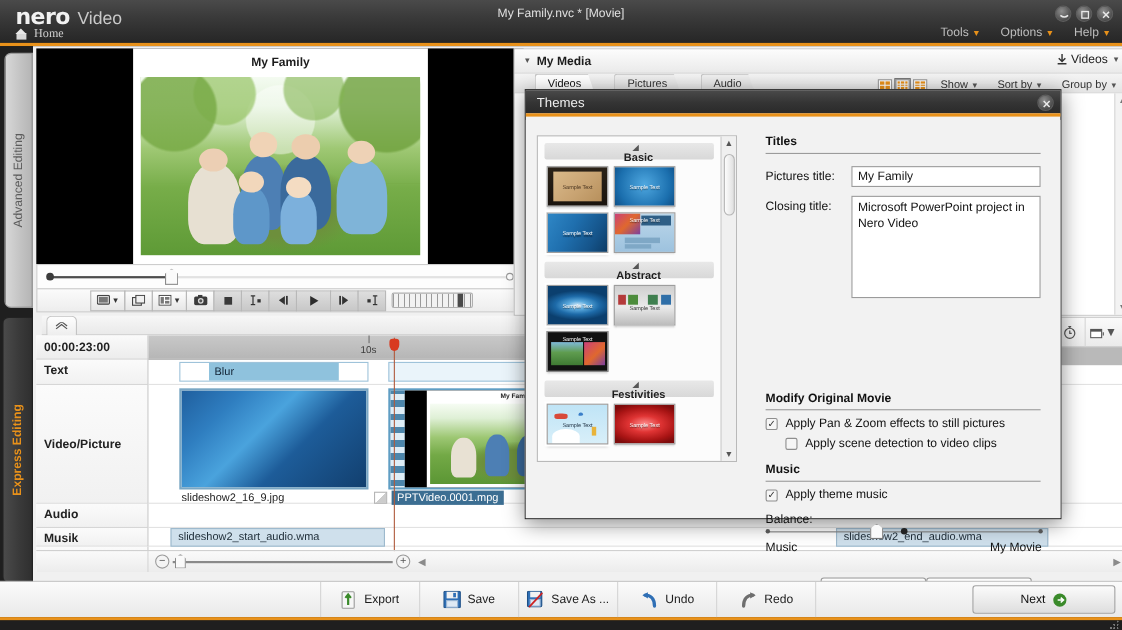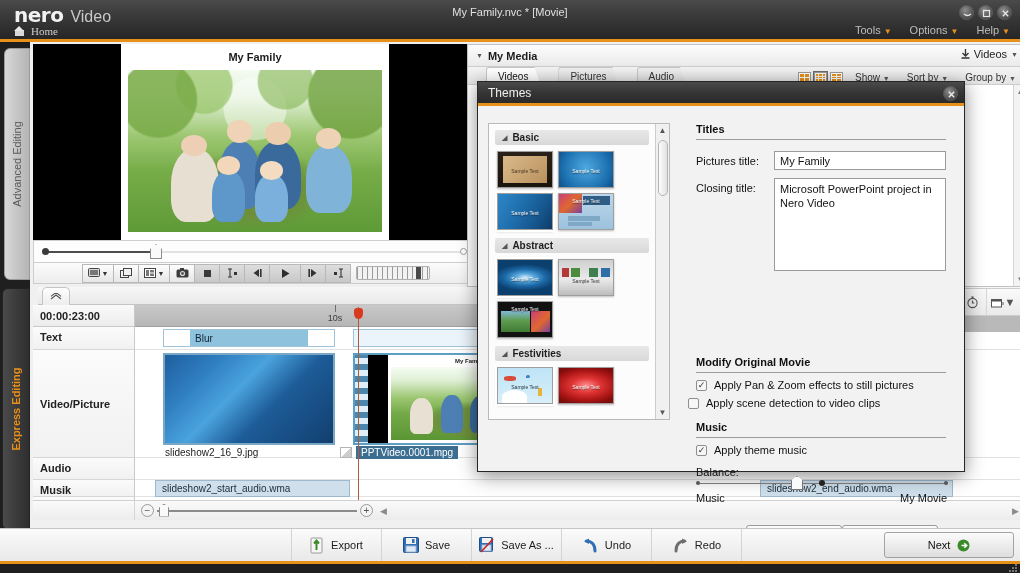--- a/index.html
+++ b/index.html
@@ -296,22 +296,22 @@
     border:1px solid #5e5e5e;
   }
   .dlg-body { position:absolute; left:0; top:27px; right:0; bottom:0; background:#f2f2f2; }
   .theme-box {
     position:absolute; left:10px; top:14px; width:182px; height:297px;
     background:#fcfcfc; border:1px solid #b9b9b9;
   }
   .theme-list { position:absolute; left:0; top:0; right:14px; bottom:0; overflow:hidden; }
   .grp-hdr {
     margin:6px 6px 0 6px; height:15px; background:linear-gradient(180deg,#e8e8e8,#d8d8d8);
-    border-radius:2px; display:flex; align-items:center; padding-left:7px;
-    font-weight:bold; font-size:10px; color:#1e1e1e;
+    border-radius:2px; display:flex; align-items:center; padding-left:17px;
+    font-weight:bold; font-size:10px; color:#1e1e1e;flex-direction:column;
   }
   .grp-hdr .tri { margin-right:5px; }
   .thumbs { display:flex; flex-wrap:wrap; gap:5px; padding:6px 0 2px 8px; }
   .th {
     width:56px; height:37px; border:1px solid #9e9e9e; background:#ddd;
     box-shadow:0 1px 2px rgba(0,0,0,.25); position:relative; overflow:hidden;
   }
   .th.sel { outline:2px solid #fff; box-shadow:0 0 0 1px #7d7d7d, 0 1px 3px rgba(0,0,0,.35); }
   .th .st {
     position:absolute; left:0; right:0; top:45%; text-align:center;
@@ -808,21 +808,21 @@
       <div class="fld-lbl" style="left:218px;top:73px;">Closing title:</div>
       <textarea class="txta" style="left: 296px; top: 69px; width: 172px; height: 93px;">Microsoft PowerPoint project in Nero Video</textarea>
 
       <div class="sec-title" style="left:218px;top:247px;">Modify Original Movie</div>
       <div class="sec-rule" style="left:218px;top:263px;width:250px;"></div>
 
       <div class="cbrow" style="left:218px;top:270px;">
         <span class="cb">✓</span>
         <span>Apply Pan &amp; Zoom effects to still pictures</span>
       </div>
-      <div class="cbrow" style="left:210px;top:288px;">
+      <div class="cbrow" style="left:236px;top:288px;">
         <span class="cb"></span>
         <span>Apply scene detection to video clips</span>
       </div>
 
       <div class="sec-title" style="left:218px;top:312px;">Music</div>
       <div class="sec-rule" style="left:218px;top:328px;width:250px;"></div>
 
       <div class="cbrow" style="left:218px;top:335px;">
         <span class="cb">✓</span>
         <span>Apply theme music</span>

